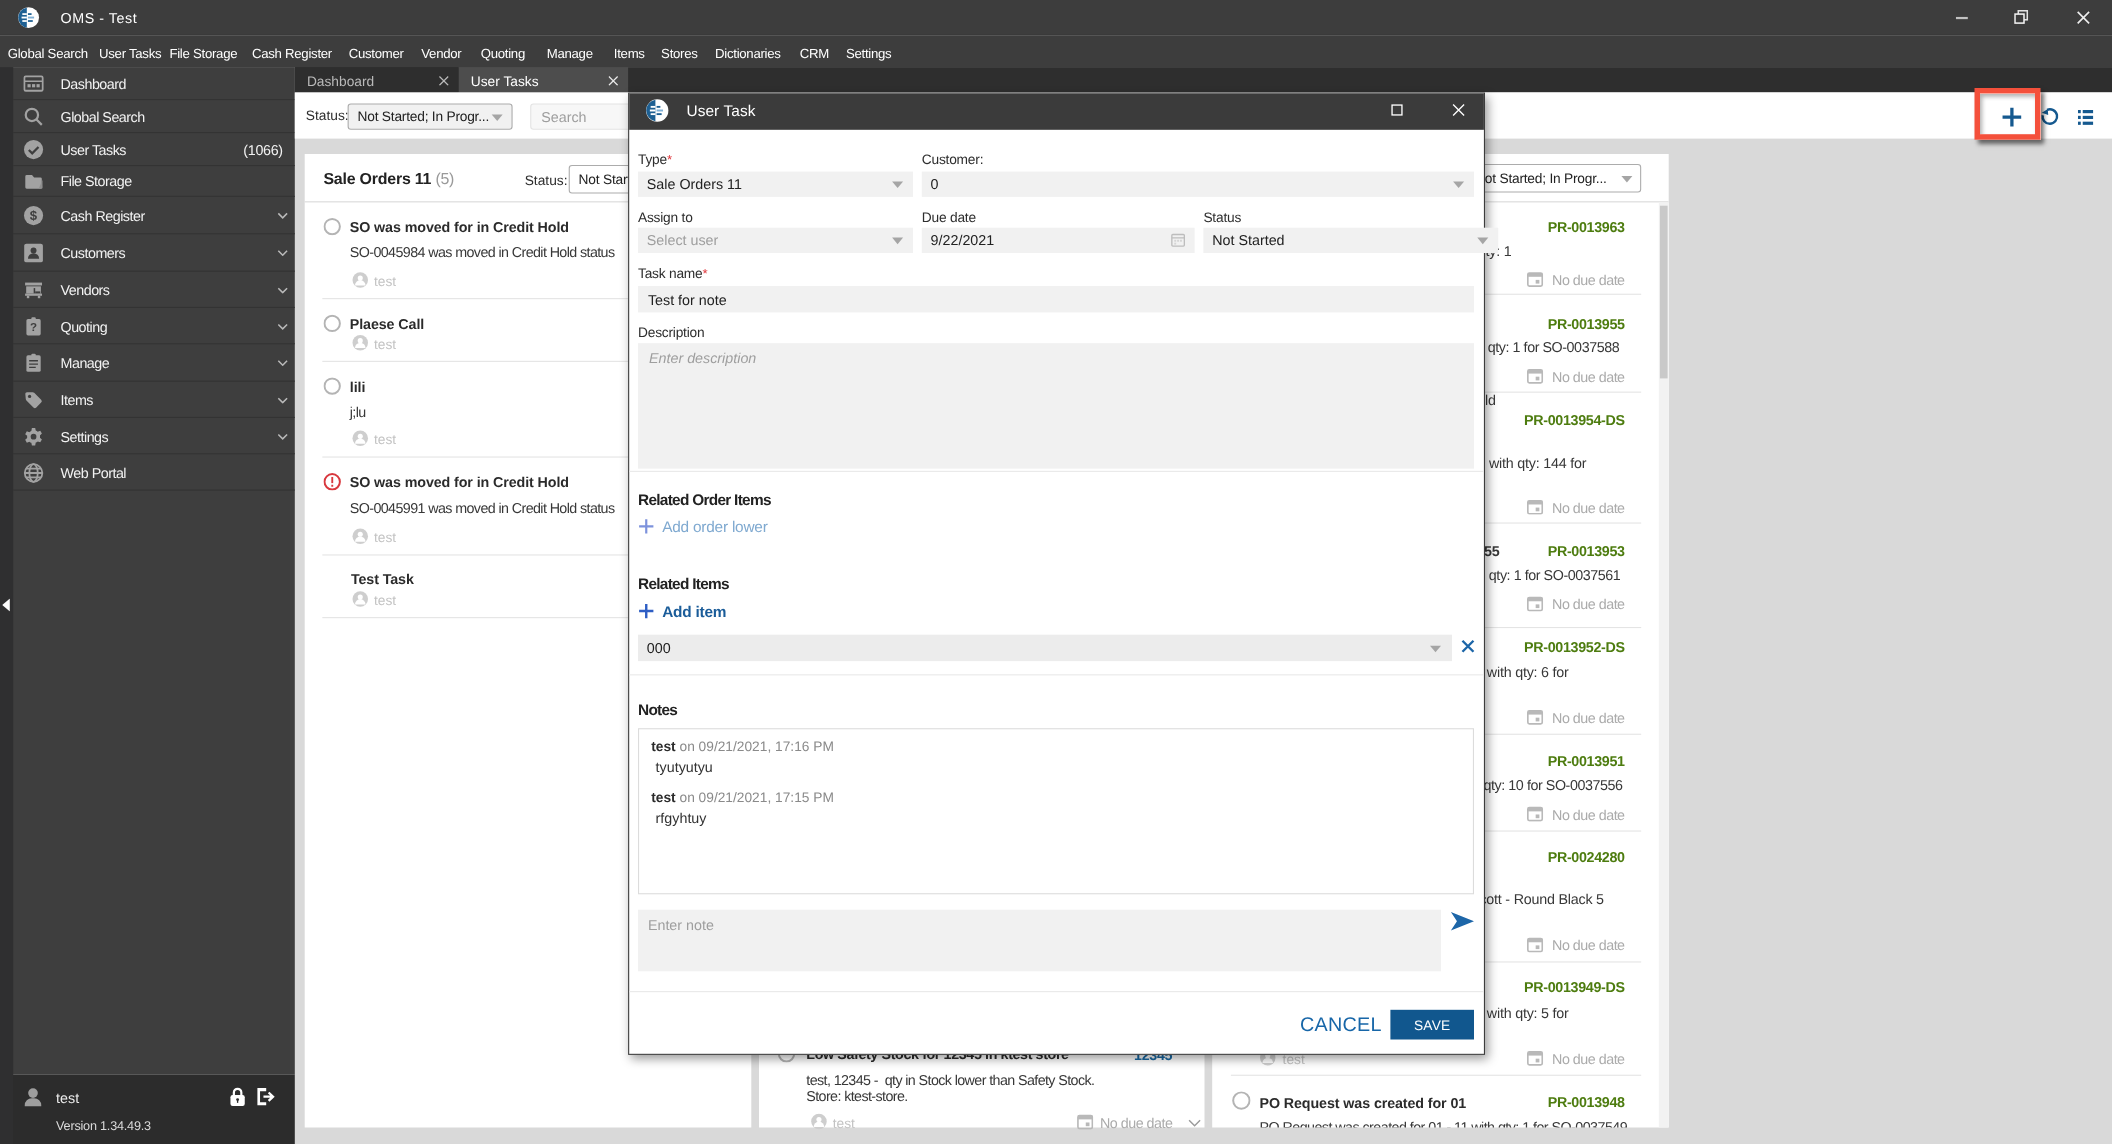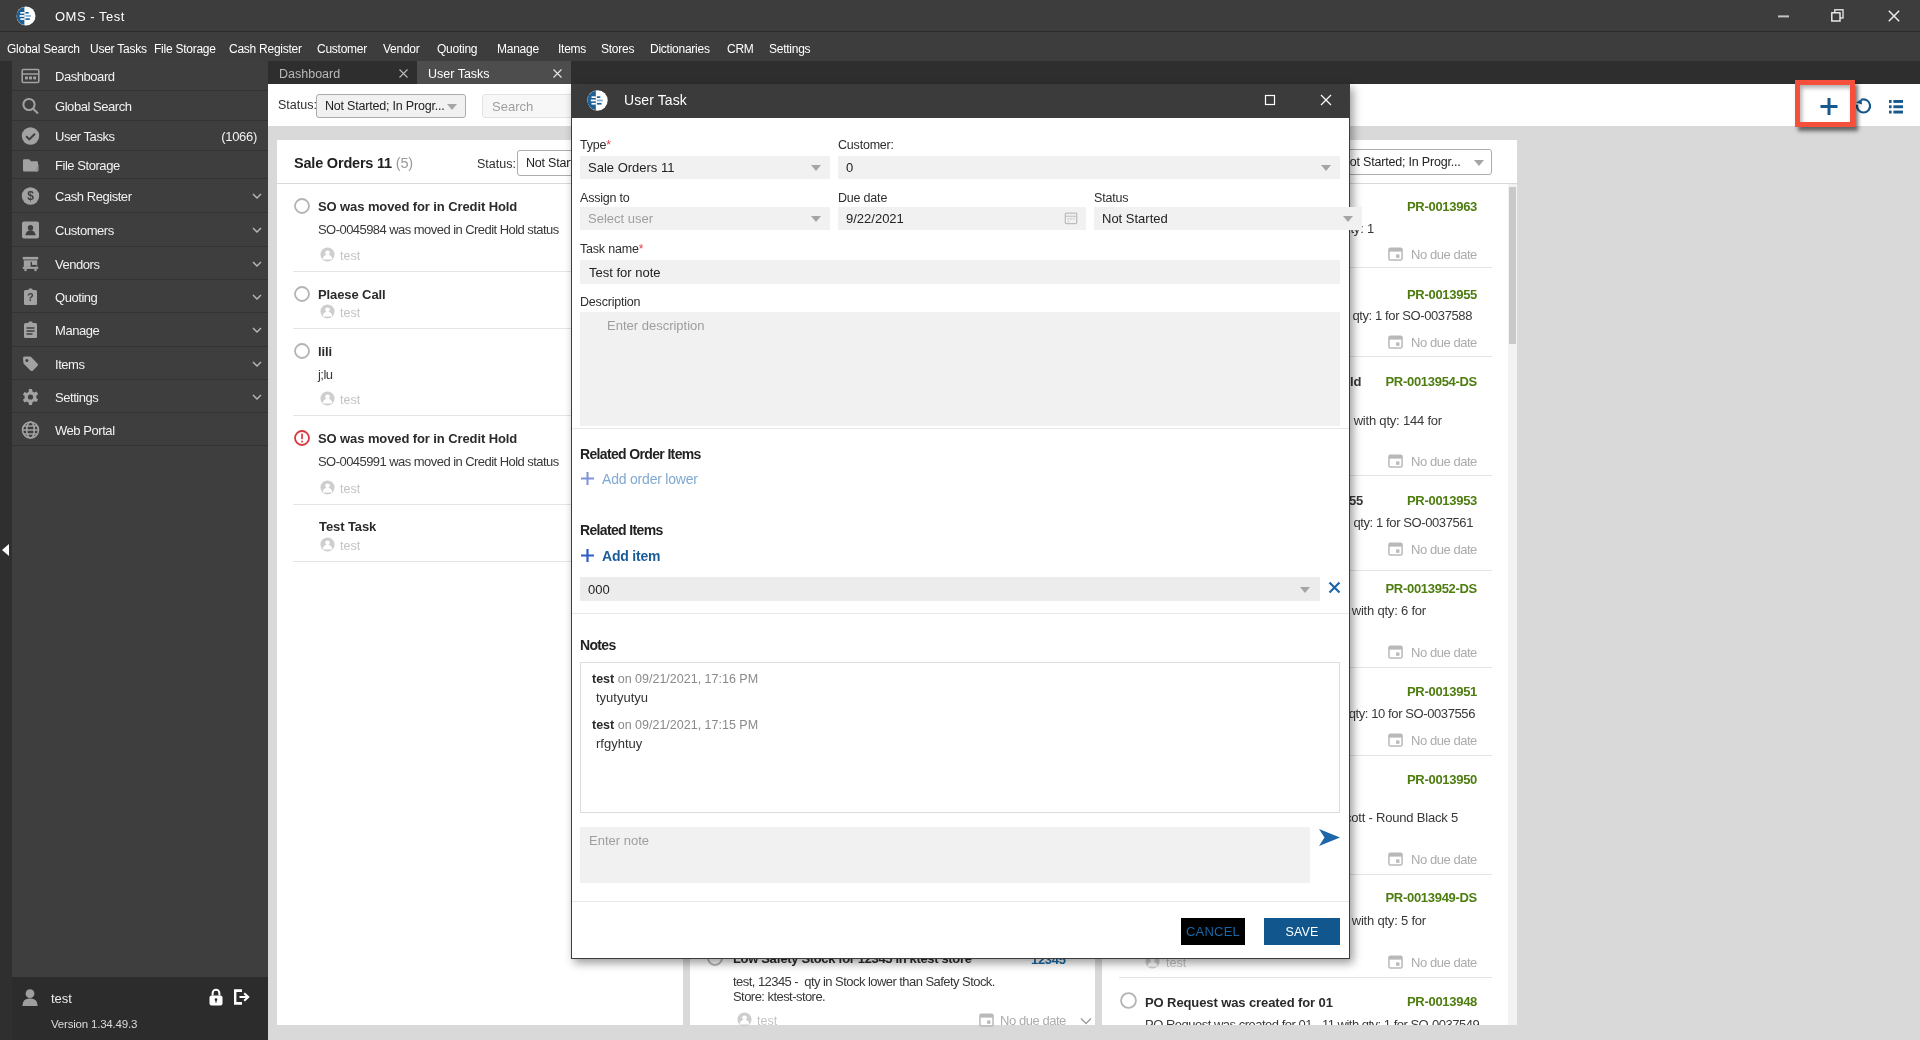--- a/index.html
+++ b/index.html
@@ -442,21 +442,21 @@
     </svg>
     <div class="tst3" style="top:196px;">test</div>
     <svg class="cal" style="top:194px;" width="15" height="15" viewBox="0 0 16 16">
       <rect x="1" y="2.4" width="14" height="12.6" rx="1.5" fill="none" stroke="#b9b9b9" stroke-width="1.6"></rect>
       <rect x="1" y="2.4" width="14" height="3.6" fill="#b9b9b9"></rect>
       <rect x="8.6" y="9" width="3.6" height="3.6" fill="#b9b9b9"></rect>
     </svg>
     <div class="nd2" style="top:195px;">No due date</div>
   <div class="c3div" style="top:216px;"></div>
   <div class="c3link" style="top:234px;">PR-0013954-DS</div>
-  <div class="c3txt" style="left:248px;top:234px;font-weight:bold;">ld</div>
+  <div class="c3txt" style="left:248px;top:216px;font-weight:normal;">ld</div>
   <div class="c3txt" style="right:75px;top:273px;">- 11 with qty: 144 for</div>
   <svg class="av3" style="top:313px;" width="15" height="15" viewBox="0 0 20 20">
       <circle cx="10" cy="10" r="9.4" fill="#cecece"></circle>
       <circle cx="10" cy="7.6" r="3.1" fill="#fff"></circle>
       <path d="M3.6 16.6 a6.4 6.4 0 0 1 12.8 0 z" fill="#fff"></path>
     </svg>
     <div class="tst3" style="top:315px;">test</div>
     <svg class="cal" style="top:313px;" width="15" height="15" viewBox="0 0 16 16">
       <rect x="1" y="2.4" width="14" height="12.6" rx="1.5" fill="none" stroke="#b9b9b9" stroke-width="1.6"></rect>
       <rect x="1" y="2.4" width="14" height="3.6" fill="#b9b9b9"></rect>
@@ -503,21 +503,21 @@
       <path d="M3.6 16.6 a6.4 6.4 0 0 1 12.8 0 z" fill="#fff"></path>
     </svg>
     <div class="tst3" style="top:594px;">test</div>
     <svg class="cal" style="top:592px;" width="15" height="15" viewBox="0 0 16 16">
       <rect x="1" y="2.4" width="14" height="12.6" rx="1.5" fill="none" stroke="#b9b9b9" stroke-width="1.6"></rect>
       <rect x="1" y="2.4" width="14" height="3.6" fill="#b9b9b9"></rect>
       <rect x="8.6" y="9" width="3.6" height="3.6" fill="#b9b9b9"></rect>
     </svg>
     <div class="nd2" style="top:593px;">No due date</div>
   <div class="c3div" style="top:615px;"></div>
-  <div class="c3link" style="top:632px;">PR-0013950</div>
+  <div class="c3link" style="top:632px;">PR-0024280</div>
   <div class="c3txt" style="right:59px;top:670px;">Scott - Round Black 5</div>
   <svg class="av3" style="top:711px;" width="15" height="15" viewBox="0 0 20 20">
       <circle cx="10" cy="10" r="9.4" fill="#cecece"></circle>
       <circle cx="10" cy="7.6" r="3.1" fill="#fff"></circle>
       <path d="M3.6 16.6 a6.4 6.4 0 0 1 12.8 0 z" fill="#fff"></path>
     </svg>
     <div class="tst3" style="top:713px;">test</div>
     <svg class="cal" style="top:711px;" width="15" height="15" viewBox="0 0 16 16">
       <rect x="1" y="2.4" width="14" height="12.6" rx="1.5" fill="none" stroke="#b9b9b9" stroke-width="1.6"></rect>
       <rect x="1" y="2.4" width="14" height="3.6" fill="#b9b9b9"></rect>
@@ -604,21 +604,21 @@
       <div class="tri" style="right:9px;top:9px;"></div>
     </div>
 
   <div class="mlabel" style="left:580px;top:242px;">Task name<span class="req">*</span></div>
   <div class="inp" style="left:580px;top:260px;width:760px;height:24px;">
       <span style="margin-left:9px;">Test for note</span>
     </div>
 
   <div class="mlabel" style="left:580px;top:295px;">Description</div>
   <div class="inp" style="left:580px;top:312px;width:760px;height:114px;align-items:flex-start;">
-      <span class="ph" style="margin-left:27px;margin-top:6px;">Enter description</span>
+      <span class="ph" style="margin-left:10px;margin-top:6px;font-style:italic;">Enter description</span>
     </div>
   <div class="hdiv" style="left:572px;top:428px;width:777px;background:#e8e8e8;"></div>
 
   <div class="mhead" style="left:580px;top:446px;">Related Order Items</div>
   <svg class="abs" style="left:580px;top:471px;" width="15" height="15" viewBox="0 0 15 15">
       <path d="M7.5 1 V14 M1 7.5 H14" stroke="#7d92dc" stroke-width="2"></path>
     </svg>
   <div class="abs" style="left:602px;top:471px;font-size:14px;color:#7fa9d0;letter-spacing:-0.2px;">Add order lower</div>
 
   <div class="mhead" style="left:580px;top:522px;">Related Items</div>
@@ -642,15 +642,15 @@
   <div class="abs" style="left:592px;top:718px;font-size:12.5px;color:#8a8a8a;"><b style="color:#2b2b2b;">test</b> on 09/21/2021, 17:15 PM</div>
   <div class="abs" style="left:596px;top:736px;font-size:13px;color:#333;">rfgyhtuy</div>
   <div class="inp" style="left:580px;top:827px;width:730px;height:56px;align-items:flex-start;">
       <span class="ph" style="margin-left:9px;margin-top:6px;">Enter note</span>
     </div>
   <svg class="abs" style="left:1318px;top:828px;" width="23" height="19" viewBox="0 0 23 19">
       <path d="M1 1 L22 9.5 L1 18 L6.5 9.5 Z" fill="#1d66a8"></path>
     </svg>
   <div class="hdiv" style="left:572px;top:901px;width:777px;background:#e8e8e8;"></div>
 
-  <div class="abs" style="left:1181px;top:918px;width:64px;height:27px;background:#000000;display:flex;align-items:center;justify-content:center;font-size:13px;color:#1766a8;letter-spacing:0.2px;">CANCEL</div>
+  <div class="abs" style="left:1181px;top:918px;width:76px;height:27px;background:#ffffff;display:flex;align-items:center;justify-content:center;font-size:18px;color:#1766a8;letter-spacing:0.2px;">CANCEL</div>
   <div class="abs" style="left:1264px;top:918px;width:76px;height:27px;background:#11578e;display:flex;align-items:center;justify-content:center;font-size:12.5px;color:#fff;letter-spacing:0.2px;">SAVE</div>
 </div>
 
 </body></html>

